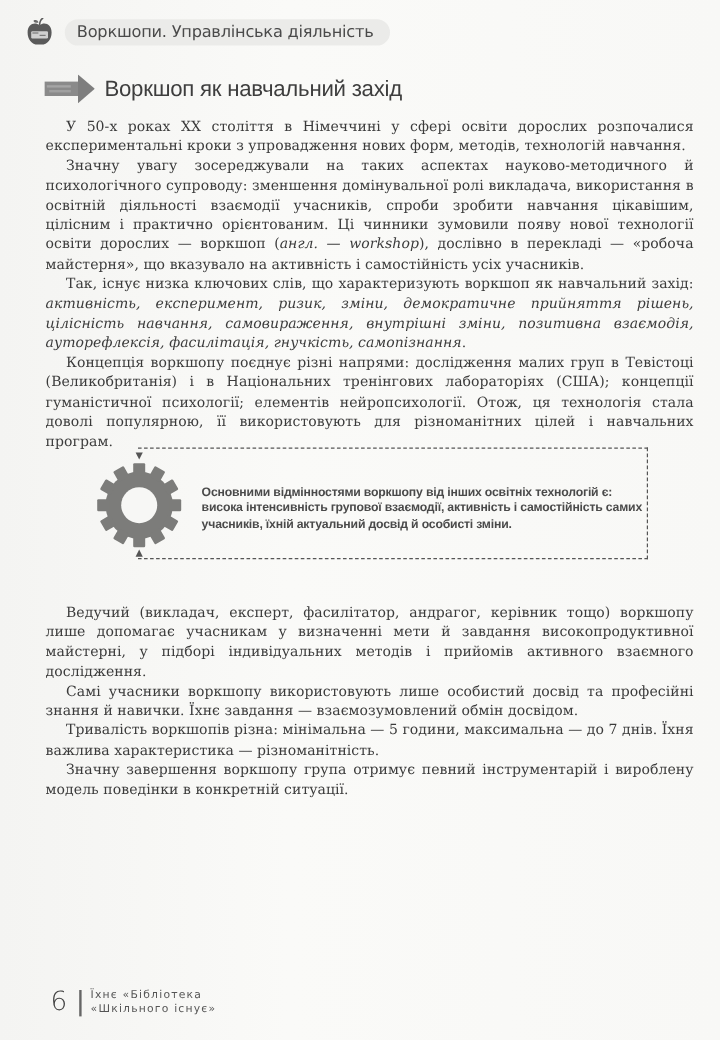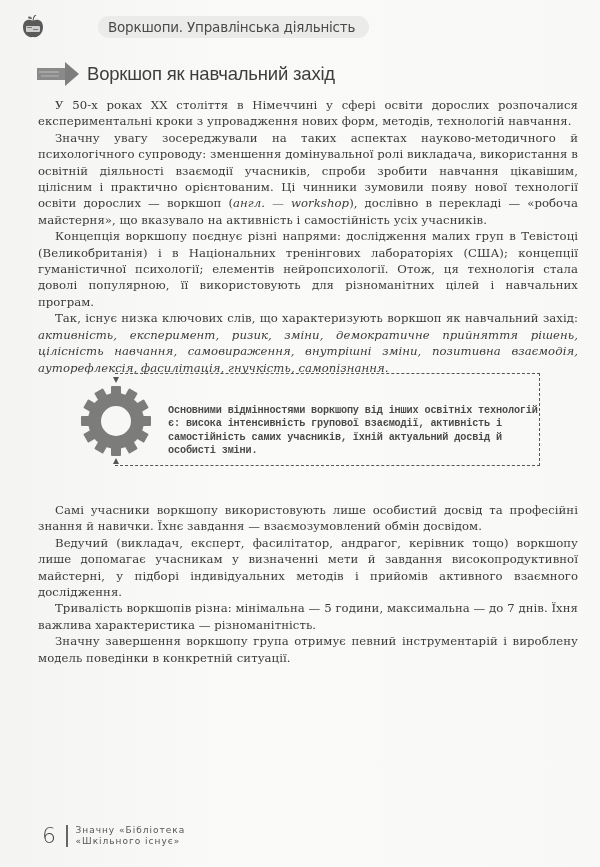--- a/index.html
+++ b/index.html
@@ -5,21 +5,21 @@
     html, body { margin: 0; padding: 0; }
     body {
       width: 600px; height: 867px; position: relative; overflow: hidden;
       background: #f7f7f5;
       font-family: "DejaVu Serif", "Liberation Serif", serif;
       color: #3a3a3a;
     }
     .page { position: absolute; inset: 0; background: linear-gradient(90deg,#f4f4f2 0%,#fafaf8 40%,#f8f8f6 100%); }
 
     
-    .run-header { position: absolute; left: 22px; top: 14px; height: 26px; display: flex; align-items: center; gap: 44px; }
+    .run-header { position: absolute; left: 22px; top: 14px; height: 26px; display: flex; align-items: center; }
     .apple-icon { width: 22px; height: 24px; margin-right: 10px; }
     .run-header-pill {
       background: #ebebe9; border-radius: 12px; padding: 3px 14px 3px 10px;
       font-family: "DejaVu Sans", "Liberation Sans", sans-serif;
       font-size: 13.5px; color: #4a4a4a; letter-spacing: -0.2px;
     }
 
     
     .section-title { position: absolute; left: 37px; top: 62px; display: flex; align-items: center; }
     .arrow-icon { width: 42px; height: 24px; margin-right: 8px; }
@@ -43,21 +43,21 @@
       position: absolute; left: 115px; top: 373px; width: 425px; height: 93px;
       border-top: 1.5px dashed #555; border-bottom: 1.5px dashed #555; border-right: 1.5px dashed #555;
       box-sizing: border-box;
     }
     .gear-icon { position: absolute; left: 80px; top: 385px; width: 72px; height: 72px; }
     .tick-top, .tick-bottom { position: absolute; width: 0; height: 0; border-left: 3px solid transparent; border-right: 3px solid transparent; }
     .tick-top { left: 113px; top: 377px; border-top: 6px solid #555; }
     .tick-bottom { left: 113px; top: 458px; border-bottom: 6px solid #555; }
     .callout-text {
       position: absolute; left: 168px; top: 404px; width: 370px;
-      font-family: Liberation Mono, monospace;
+      font-family: Liberation Sans, sans-serif;
       font-size: 10.2px; line-height: 13.3px; font-weight: bold; color: #4a4a4a; letter-spacing: -0.15px;
     }
 
     
     .footer { position: absolute; left: 42px; top: 823px; display: flex; align-items: center; }
     .page-number {
       font-family: "DejaVu Sans", "Liberation Sans", sans-serif;
       font-size: 22px; color: #444; font-weight: 300;
     }
     .footer-pipe { width: 1.5px; height: 22px; background: #666; margin: 0 8px 0 10px; }
@@ -89,22 +89,22 @@
       <rect x="2" y="9" width="20" height="2" fill="#a5a5a5"></rect>
       <rect x="4" y="13" width="18" height="2" fill="#a0a0a0"></rect>
       <polygon points="28,0 42,12 28,24" fill="#7e7e7e"></polygon>
     </svg>
     <span class="section-title-text">Воркшоп як навчальний захід</span>
   </div>
 
   <div class="body-block block-top">
     <p class="para">У 50-х роках XX століття в Німеччині у сфері освіти дорослих розпочалися експериментальні кроки з упровадження нових форм, методів, технологій навчання.</p>
     <p class="para"><span>Значну увагу зосереджували на таких аспектах науково-методичного й психологічного супроводу: зменшення домінувальної ролі викладача, використання в освітній діяльності взаємодії учасників, спроби зробити навчання цікавішим, цілісним і практично орієнтованим. Ці чинники зумовили появу нової технології освіти дорослих — воркшоп (</span><em>англ. — workshop</em><span>), дослівно в перекладі — «робоча майстерня», що вказувало на активність і самостійність усіх учасників.</span></p>
+    <p class="para"><span>Так, існує низка ключових слів, що характеризують воркшоп як навчальний захід: </span><em>активність, експеримент, ризик, зміни, демократичне прийняття рішень, цілісність навчання, самовираження, внутрішні зміни, позитивна взаємодія, ауторефлексія, фасилітація, гнучкість, самопізнання</em><span>.</span></p>
     <p class="para">Концепція воркшопу поєднує різні напрями: дослідження малих груп в Тевістоці (Великобританія) і в Національних тренінгових лабораторіях (США); концепції гуманістичної психології; елементів нейропсихології. Отож, ця технологія стала доволі популярною, її використовують для різноманітних цілей і навчальних програм.</p>
-    <p class="para"><span>Так, існує низка ключових слів, що характеризують воркшоп як навчальний захід: </span><em>активність, експеримент, ризик, зміни, демократичне прийняття рішень, цілісність навчання, самовираження, внутрішні зміни, позитивна взаємодія, ауторефлексія, фасилітація, гнучкість, самопізнання</em><span>.</span></p>
   </div>
 
   <div class="callout"></div>
   <div class="tick-top"></div>
   <div class="tick-bottom"></div>
   <svg class="gear-icon" viewBox="-36 -36 72 72">
     <g fill="#7c7c7a">
       <circle r="28"></circle>
       <g id="teeth">
         <rect x="-5" y="-35" width="10" height="10" rx="1"></rect>
@@ -119,27 +119,27 @@
         <rect x="-5" y="-35" width="10" height="10" rx="1" transform="rotate(270)"></rect>
         <rect x="-5" y="-35" width="10" height="10" rx="1" transform="rotate(300)"></rect>
         <rect x="-5" y="-35" width="10" height="10" rx="1" transform="rotate(330)"></rect>
       </g>
     </g>
     <circle r="15" fill="#f7f7f5"></circle>
   </svg>
   <div class="callout-text">Основними відмінностями воркшопу від інших освітніх технологій є: висока інтенсивність групової взаємодії, активність і самостійність самих учасників, їхній актуальний досвід й особисті зміни.</div>
 
   <div class="body-block block-bottom">
+    <p class="para">Ведучий (викладач, експерт, фасилітатор, андрагог, керівник тощо) воркшопу лише допомагає учасникам у визначенні мети й завдання високопродуктивної майстерні, у підборі індивідуальних методів і прийомів активного взаємного дослідження.</p>
     <p class="para">Самі учасники воркшопу використовують лише особистий досвід та професійні знання й навички. Їхнє завдання — взаємозумовлений обмін досвідом.</p>
-    <p class="para">Ведучий (викладач, експерт, фасилітатор, андрагог, керівник тощо) воркшопу лише допомагає учасникам у визначенні мети й завдання високопродуктивної майстерні, у підборі індивідуальних методів і прийомів активного взаємного дослідження.</p>
     <p class="para">Тривалість воркшопів різна: мінімальна — 5 години, максимальна — до 7 днів. Їхня важлива характеристика — різноманітність.</p>
     <p class="para">Значну завершення воркшопу група отримує певний інструментарій і вироблену модель поведінки в конкретній ситуації.</p>
   </div>
 
   <div class="footer">
     <span class="page-number">6</span>
     <span class="footer-pipe"></span>
     <div class="footer-series">
-      <div>Значну «Бібліотека</div>
+      <div>Їхнє «Бібліотека</div>
       <div>«Шкільного існує»</div>
     </div>
   </div>
 </div>
 
 </body></html>

